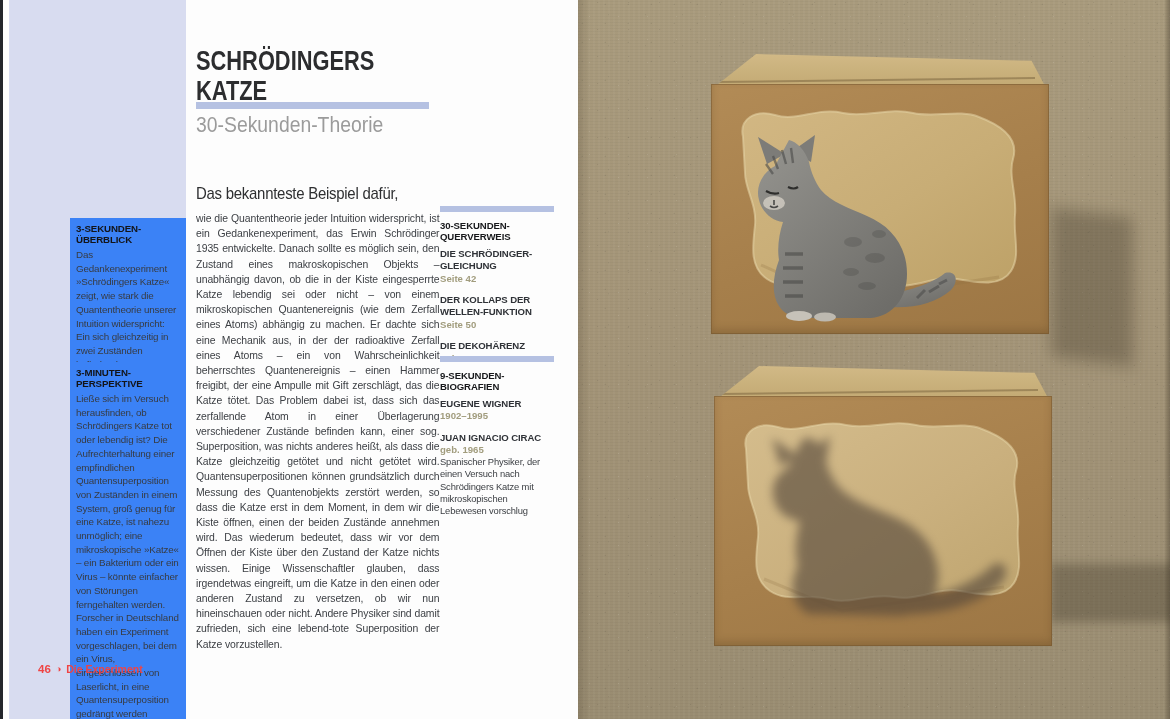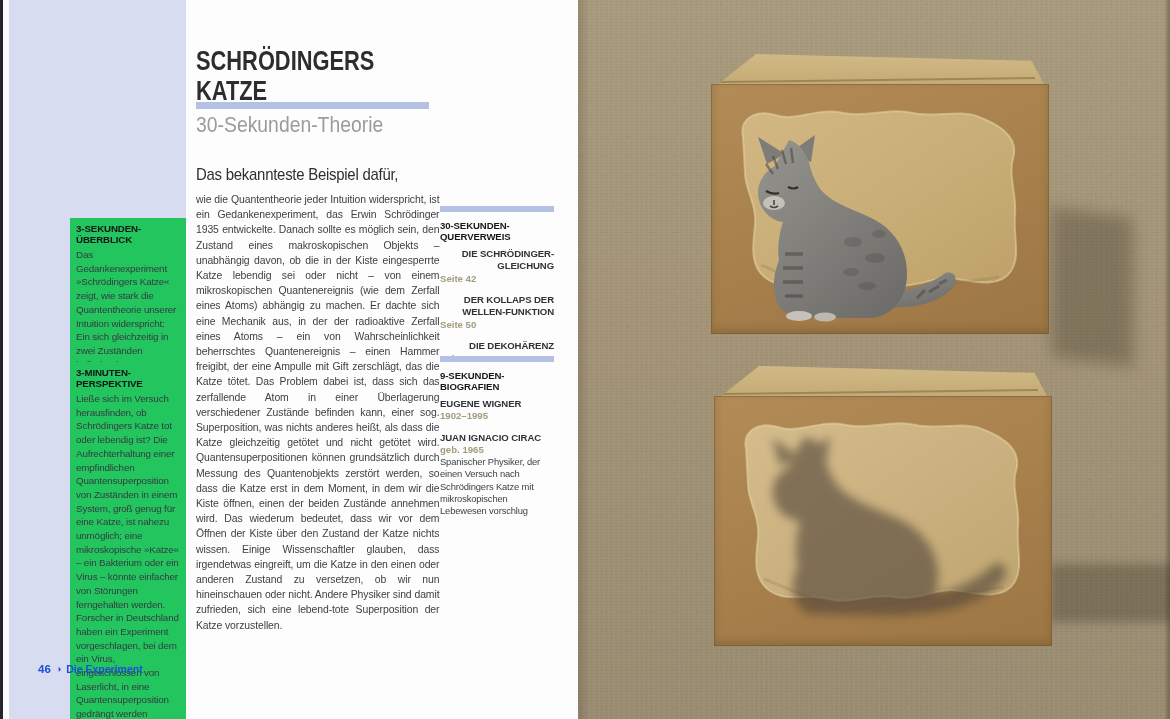--- a/index.html
+++ b/index.html
@@ -6,61 +6,61 @@
   body{width:1170px;height:719px;overflow:hidden;background:#777;
        font-family:"Liberation Sans","DejaVu Sans",sans-serif;
        -webkit-font-smoothing:antialiased;}
   .canvas{position:relative;width:1170px;height:719px;background:#fdfdfd;}
 
   
   .left-page{position:absolute;left:0;top:0;width:578px;height:719px;background:#fdfdfd;}
   .left-edge{position:absolute;left:0;top:0;width:3px;height:719px;background:#23252b;}
   .rail{position:absolute;left:9px;top:0;width:177px;height:719px;background:#d8dcf0;}
 
-  .side-block{position:absolute;left:70px;width:104px;background:#22c55e;
+  .side-block{position:absolute;left:70px;width:104px;background:#3b82f6;
               padding:5px 6px 9px 6px;color:#373b42;}
   .block-overview{top:218px;min-height:124px;}
   .block-perspective{top:362px;min-height:258px;}
   .side-block h3{margin:0 0 3px 0;font-size:9.7px;font-weight:bold;color:#131418;
                  letter-spacing:-0.1px;}
   .side-block p{margin:0;font-size:9.8px;line-height:13.7px;letter-spacing:-0.15px;}
 
   .title{position:absolute;left:196px;top:46px;margin:0;width:300px;
          font-size:28px;line-height:30px;font-weight:bold;color:#2c2d2f;
          letter-spacing:0;transform:scaleX(0.78);transform-origin:left top;}
   .title .tline{display:block;}
   .title-bar{position:absolute;left:196px;top:102px;width:233px;height:7px;background:#b5c1e2;}
   .subtitle{position:absolute;left:196px;top:112px;margin:0;font-size:22px;font-weight:400;
             color:#9b9b9b;letter-spacing:0;transform:scaleX(0.88);transform-origin:left top;}
 
-  .main-col{position:absolute;left:196px;top:165px;width:260px;color:#3d4045;}
+  .main-col{position:absolute;left:196px;top:184px;width:260px;color:#3d4045;}
   .lead{margin:0;font-size:17px;font-weight:500;color:#2e2f31;letter-spacing:-0.3px;
         transform:scaleX(0.88);transform-origin:left top;white-space:nowrap;}
   .bodytext{margin:7px 0 0 0;width:259px;font-size:11.1px;line-height:15.2px;
         letter-spacing:-0.1px;text-align:justify;hyphens:auto;-webkit-hyphens:auto;
         transform:scaleX(0.94);transform-origin:left top;}
 
   .ref-sec{position:absolute;left:440px;width:114px;color:#3d4045;}
   .sec-xref{top:206px;} .sec-bios{top:356px;} .sec-credit{top:550px;}
   .bar{width:114px;height:6px;background:#b5c1e2;margin-bottom:8px;}
   .ref-sec h4{margin:0 0 6px 0;font-size:9.6px;font-weight:bold;color:#17181b;letter-spacing:-0.1px;}
   .ref-item{margin-bottom:10px;}
-  .ref-title{font-size:9.6px;font-weight:600;line-height:12px;color:#2f3237;letter-spacing:-0.1px;text-align:right;}
+  .ref-title{font-size:9.6px;font-weight:600;line-height:12px;color:#2f3237;letter-spacing:-0.1px;}
   .ref-page{font-size:9.6px;color:#a19c7d;margin-top:1px;font-weight:700;}
   .person{margin-bottom:11px;}
   .p-name{font-size:9.6px;font-weight:600;color:#2f3237;letter-spacing:-0.1px;}
   .p-dates{font-size:9.6px;font-weight:600;color:#a19c7d;margin:1px 0 1px 0;}
   .p-bio{font-size:9.4px;line-height:12.3px;letter-spacing:-0.15px;}
   .p-author{font-size:9.6px;color:#3d4045;}
 
   .caption{position:absolute;left:440px;top:600px;width:124px;margin:0;
            font-size:12.8px;line-height:17.2px;font-weight:bold;font-style:italic;
            color:#2b2c2e;letter-spacing:-0.2px;}
 
-  .folio{position:absolute;left:38px;top:663px;display:flex;align-items:baseline;gap:5px;color:#1d4ed8;}
+  .folio{position:absolute;left:38px;top:663px;display:flex;align-items:baseline;gap:5px;color:#ef4444;}
   .pnum{font-size:11.5px;font-weight:bold;}
   .picon{font-size:9px;position:relative;top:-1px;}
   .psec{font-size:10.5px;font-weight:bold;}
 
   
   .right-page{position:absolute;left:578px;top:0;width:592px;height:719px;
       background:
         radial-gradient(1.4px 1.4px at 18% 22%, rgba(0,0,0,.18), transparent 60%),
         radial-gradient(1.2px 1.2px at 64% 9%, rgba(0,0,0,.15), transparent 60%),
         radial-gradient(1.3px 1.3px at 39% 71%, rgba(255,255,255,.16), transparent 60%),

